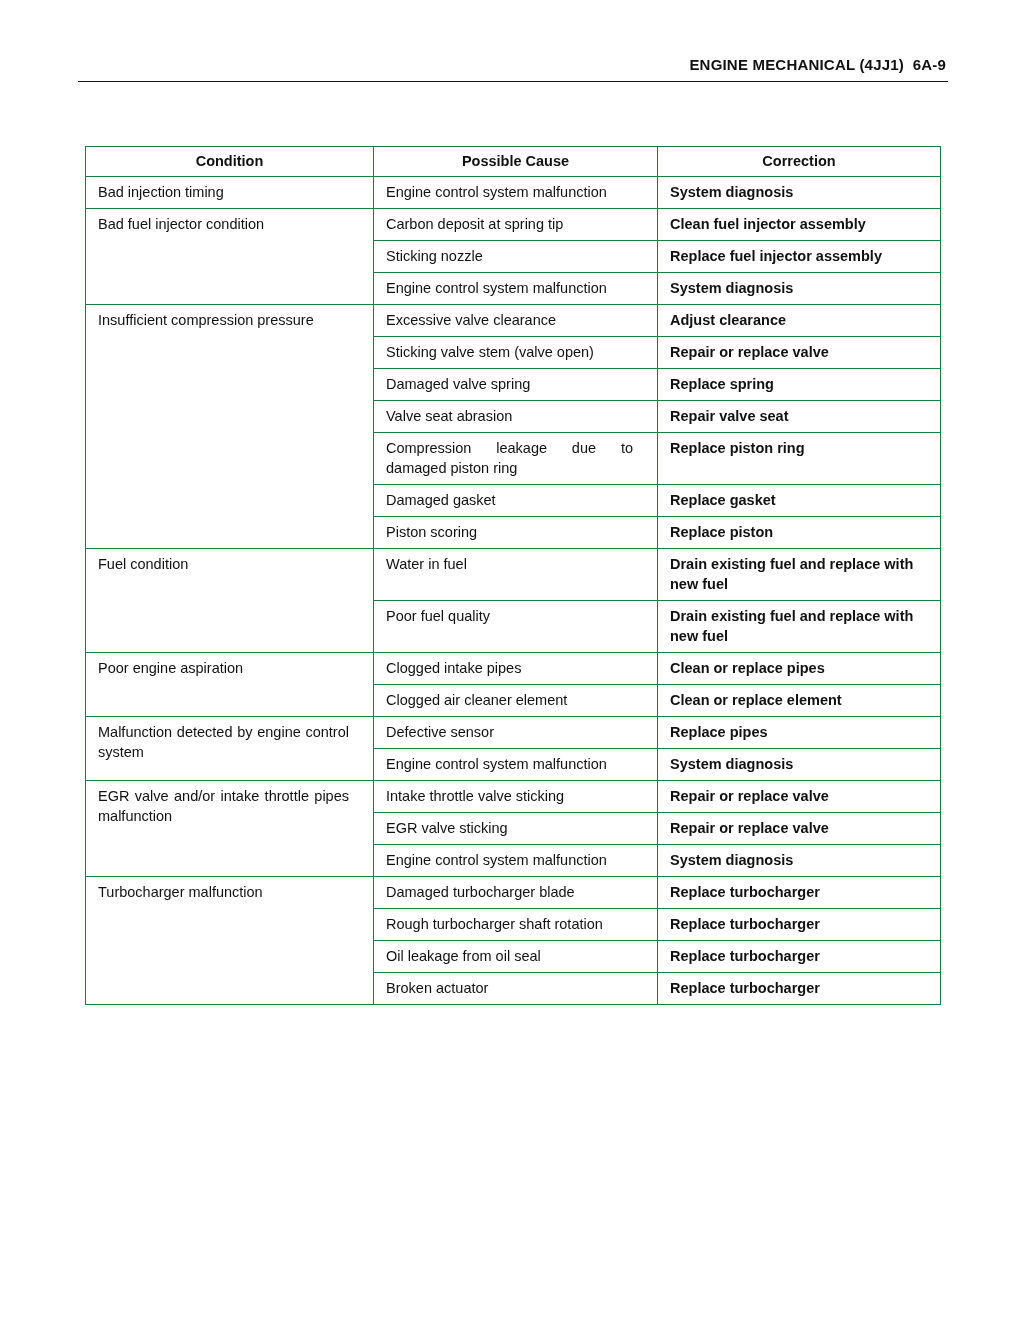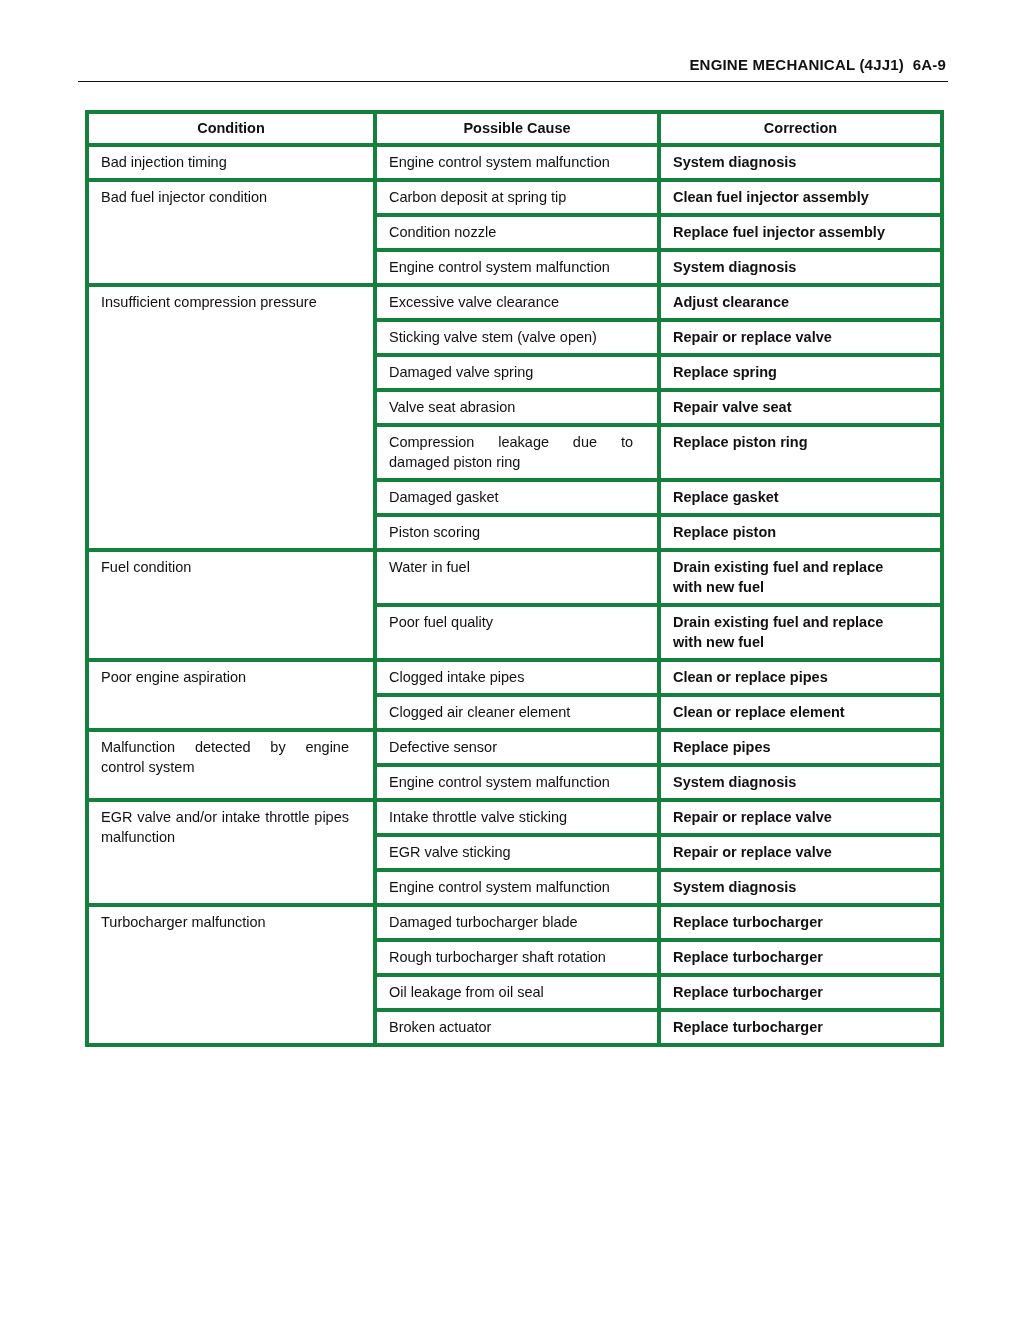--- a/index.html
+++ b/index.html
@@ -19,21 +19,21 @@
 
   .page {
     width: 100%;
     height: 100%;
     padding: 56px 76px 0 78px;
   }
 
   .page-header {
     border-bottom: 1.5px solid #111111;
     padding-bottom: 8px;
-    margin-bottom: 28px;
+    margin-bottom: 64px;
   }
 
   .page-header-text {
     text-align: right;
     font-weight: bold;
     font-size: 15px;
     letter-spacing: 0.2px;
     white-space: pre;
     padding-right: 2px;
   }
@@ -50,21 +50,21 @@
     width: 855px;
     margin-left: 7px;
   }
 
   table.trouble-table col.col-condition  { width: 288px; }
   table.trouble-table col.col-cause      { width: 284px; }
   table.trouble-table col.col-correction { width: 283px; }
 
   table.trouble-table th,
   table.trouble-table td {
-    border: 4px solid #15803d;
+    border: 1px solid #15803d;
     font-size: 14.5px;
     line-height: 1.38;
     vertical-align: top;
   }
 
   table.trouble-table th {
     font-weight: bold;
     text-align: center;
     padding: 4px 6px 5px 6px;
     height: 28px;
@@ -117,21 +117,21 @@
           <td class="condition-cell" rowspan="1">Bad injection timing</td>
           <td class="cause-cell">Engine control system malfunction</td>
           <td class="correction-cell">System diagnosis</td>
         </tr>
         <tr>
           <td class="condition-cell" rowspan="3">Bad fuel injector condition</td>
           <td class="cause-cell">Carbon deposit at spring tip</td>
           <td class="correction-cell">Clean fuel injector assembly</td>
         </tr>
         <tr>
-          <td class="cause-cell">Condition nozzle</td>
+          <td class="cause-cell">Sticking nozzle</td>
           <td class="correction-cell">Replace fuel injector assembly</td>
         </tr>
         <tr>
           <td class="cause-cell">Engine control system malfunction</td>
           <td class="correction-cell">System diagnosis</td>
         </tr>
         <tr>
           <td class="condition-cell" rowspan="7">Insufficient compression pressure</td>
           <td class="cause-cell">Excessive valve clearance</td>
           <td class="correction-cell">Adjust clearance</td>

